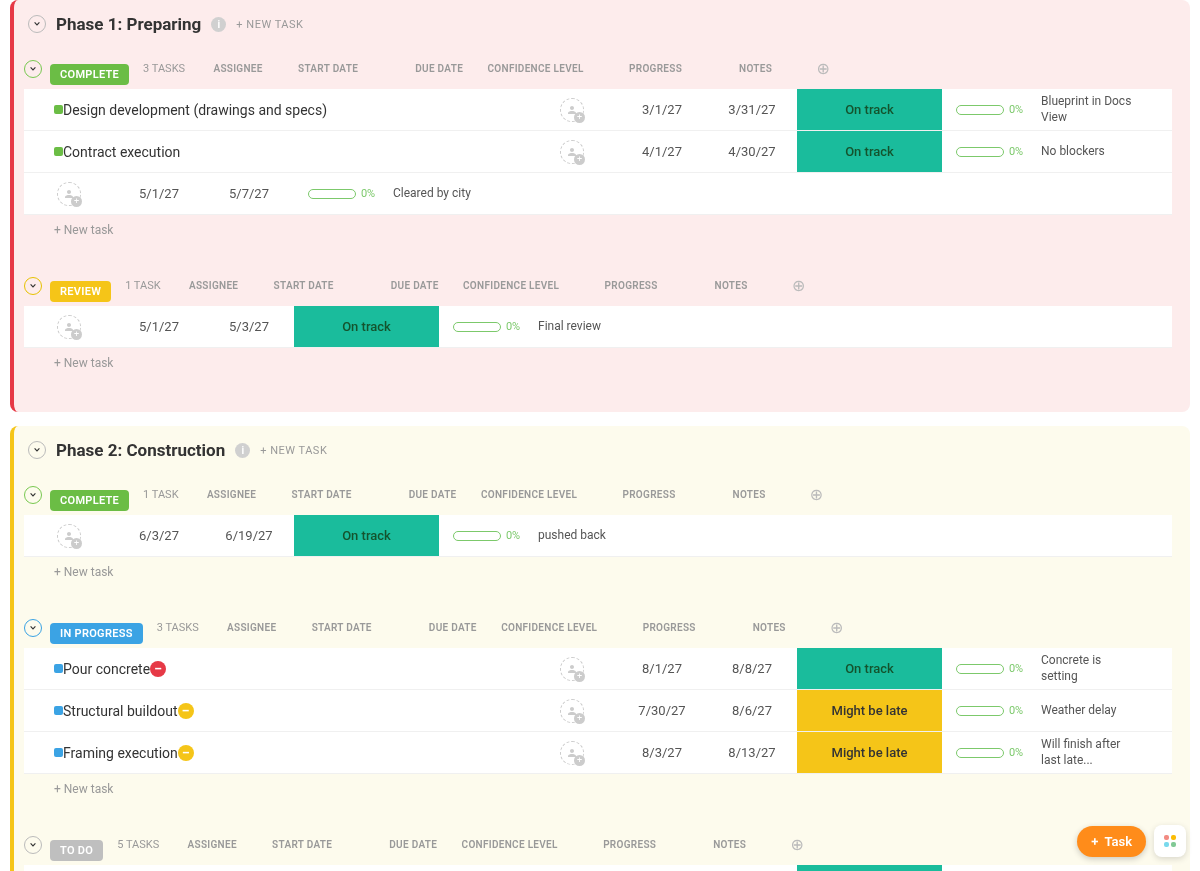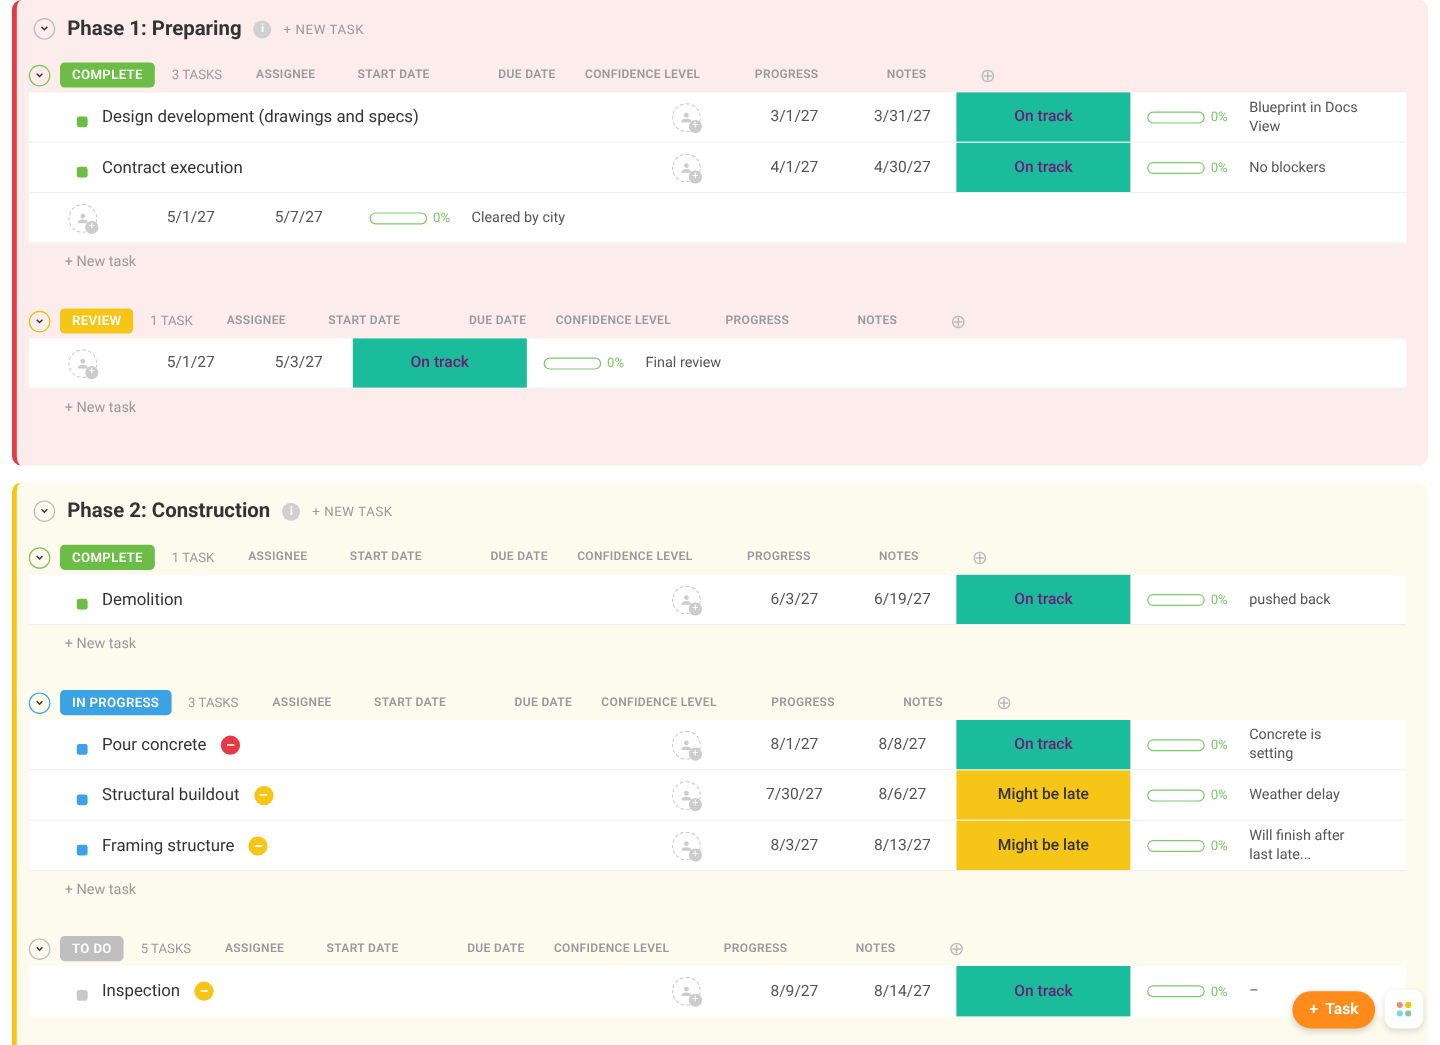--- a/index.html
+++ b/index.html
@@ -11,55 +11,55 @@
 .collapse-ic { width:18px; height:18px; border:1.5px solid #bbb; border-radius:50%; display:inline-flex; align-items:center; justify-content:center; cursor:pointer; }
 .collapse-ic.green { border-color:#78c850; }
 .collapse-ic.blue { border-color:#3ba3e4; }
 .collapse-ic.yellow { border-color:#e6c200; }
 .collapse-ic svg { width:8px; height:8px; }
 .phase-title { font-size:17px; font-weight:700; color:#333; }
 .info-ic { width:15px; height:15px; border-radius:50%; background:#d0d0d0; display:inline-flex; align-items:center; justify-content:center; color:#fff; font-size:10px; font-weight:bold; }
 .new-task-hdr { color:#999; font-size:11px; letter-spacing:0.5px; cursor:pointer; }
 .section { margin-bottom:20px; }
 .section-hdr { display:flex; align-items:center; gap:8px; padding:4px 0; }
-.status-pill { padding:4px 10px; border-radius:4px; font-size:11px; font-weight:600; color:#fff; letter-spacing:0.3px; }
+.status-pill { padding:4px 10px; border-radius:4px; font-size:11px; font-weight:600; color:#fff; letter-spacing:0.3px;margin-top:12px; }
 .pill-complete { background:#6bbd45; }
 .pill-review { background:#f5c518; }
 .pill-progress { background:#3ba3e4; }
 .pill-todo { background:#bfbfbf; }
 .task-count { color:#999; font-size:11px; margin-left:6px; }
 .cols { display:flex; flex:1; align-items:center; }
 .col { text-align:center; font-size:10px; color:#999; font-weight:600; letter-spacing:0.3px; }
 .col-assignee { width:90px; }
 .col-start { width:90px; }
 .col-due { width:90px;text-align:right; }
 .col-conf { width:145px; }
 .col-prog { width:95px; }
 .col-notes { width:105px; }
 .col-plus { width:30px; text-align:center; color:#bbb; cursor:pointer; font-size:16px; }
 .task-row { display:flex; align-items:center; background:#fff; min-height:42px; border-bottom:1px solid #f0f0f0; }
 .task-row:last-of-type { border-bottom:none; }
-.task-name { flex:1; display:flex; align-items:flex-end; padding-left:40px; gap:12px; }
+.task-name { flex:1; display:flex; align-items:center; padding-left:30px; }
 .dot { width:9px; height:9px; border-radius:2px; }
 .dot-green { background:#6bbd45; }
 .dot-yellow { background:#f5c518; }
 .dot-blue { background:#3ba3e4; }
 .dot-grey { background:#c8c8c8; }
 .task-text { font-size:14px; color:#333; }
 .pri-ic { width:16px; height:16px; border-radius:50%; display:inline-flex; align-items:center; justify-content:center; color:#fff; font-size:12px; font-weight:bold; line-height:1; }
 .pri-red { background:#e63946; }
 .pri-yellow { background:#f5c518; }
 .cell { text-align:center; font-size:13px; color:#555; }
 .cell-assignee { width:90px; display:flex; justify-content:center; }
 .avatar { width:24px; height:24px; border:1.5px dashed #ccc; border-radius:50%; position:relative; display:flex; align-items:center; justify-content:center; cursor:pointer; }
 .avatar svg { width:12px; height:12px; fill:#ccc; }
 .avatar::after { content:"+"; position:absolute; bottom:-2px; right:-2px; width:11px; height:11px; background:#ccc; color:#fff; font-size:9px; border-radius:50%; display:flex; align-items:center; justify-content:center; line-height:1; }
 .cell-start { width:90px; }
 .cell-due { width:90px; }
-.cell-conf { width:145px; color:#701a75; font-size:13px; font-weight:500; align-self:stretch; display:flex; align-items:center; justify-content:center; }
+.cell-conf { width:145px; color:#14532d; font-size:13px; font-weight:500; align-self:stretch; display:flex; align-items:center; justify-content:center; }
 .conf-ontrack { background:#1abc9c; }
 .conf-late { background:#ff8c1a; }
 .conf-mightlate { background:#f5c518; color:#333; }
 .cell-prog { width:95px; display:flex; align-items:center; justify-content:center; gap:5px; }
 .prog-bar { width:48px; height:10px; border:1.5px solid #7cc96b; border-radius:6px; }
 .prog-txt { font-size:11px; color:#7cc96b; }
 .cell-notes { width:105px; font-size:12px; color:#555; text-align:left; padding:0 4px; line-height:1.3; }
 .cell-plus { width:30px; }
 .new-task-row { padding:8px 0 8px 30px; color:#999; font-size:12px; cursor:pointer; }
 .fab-row { position:fixed; bottom:14px; right:14px; display:flex; gap:8px; align-items:center; }
@@ -231,25 +231,20 @@
     <div class="col col-assignee">ASSIGNEE</div>
     <div class="col col-start">START DATE</div>
     <div class="col col-due">DUE DATE</div>
     <div class="col col-conf">CONFIDENCE LEVEL</div>
     <div class="col col-prog">PROGRESS</div>
     <div class="col col-notes">NOTES</div>
     <div class="col-plus">⊕</div>
   </div>
       </div>
         <div class="task-row">
-        <div class="task-name">
-          <span class="dot dot-green"></span>
-          <span class="task-text">Demolition</span>
-
-        </div>
         <div class="cell-assignee">
             <div class="avatar">
               <svg viewBox="0 0 24 24">
                 <path d="M12 12c2.2 0 4-1.8 4-4s-1.8-4-4-4-4 1.8-4 4 1.8 4 4 4zm0 2c-2.7 0-8 1.3-8 4v2h16v-2c0-2.7-5.3-4-8-4z"></path>
               </svg>
             </div>
           </div>
         <div class="cell cell-start">6/3/27</div>
         <div class="cell cell-due">6/19/27</div>
         <div class="cell-conf conf-ontrack">On track</div>
@@ -323,21 +318,21 @@
         <div class="cell-prog">
           <span class="prog-bar"></span>
           <span class="prog-txt">0%</span>
         </div>
         <div class="cell-notes">Weather delay</div>
         <div class="cell-plus"></div>
       </div>
         <div class="task-row">
         <div class="task-name">
           <span class="dot dot-blue"></span>
-          <span class="task-text">Framing structure</span>
+          <span class="task-text">Framing execution</span>
           <span class="pri-ic pri-yellow">–</span>
         </div>
         <div class="cell-assignee">
             <div class="avatar">
               <svg viewBox="0 0 24 24">
                 <path d="M12 12c2.2 0 4-1.8 4-4s-1.8-4-4-4-4 1.8-4 4 1.8 4 4 4zm0 2c-2.7 0-8 1.3-8 4v2h16v-2c0-2.7-5.3-4-8-4z"></path>
               </svg>
             </div>
           </div>
         <div class="cell cell-start">8/3/27</div>

